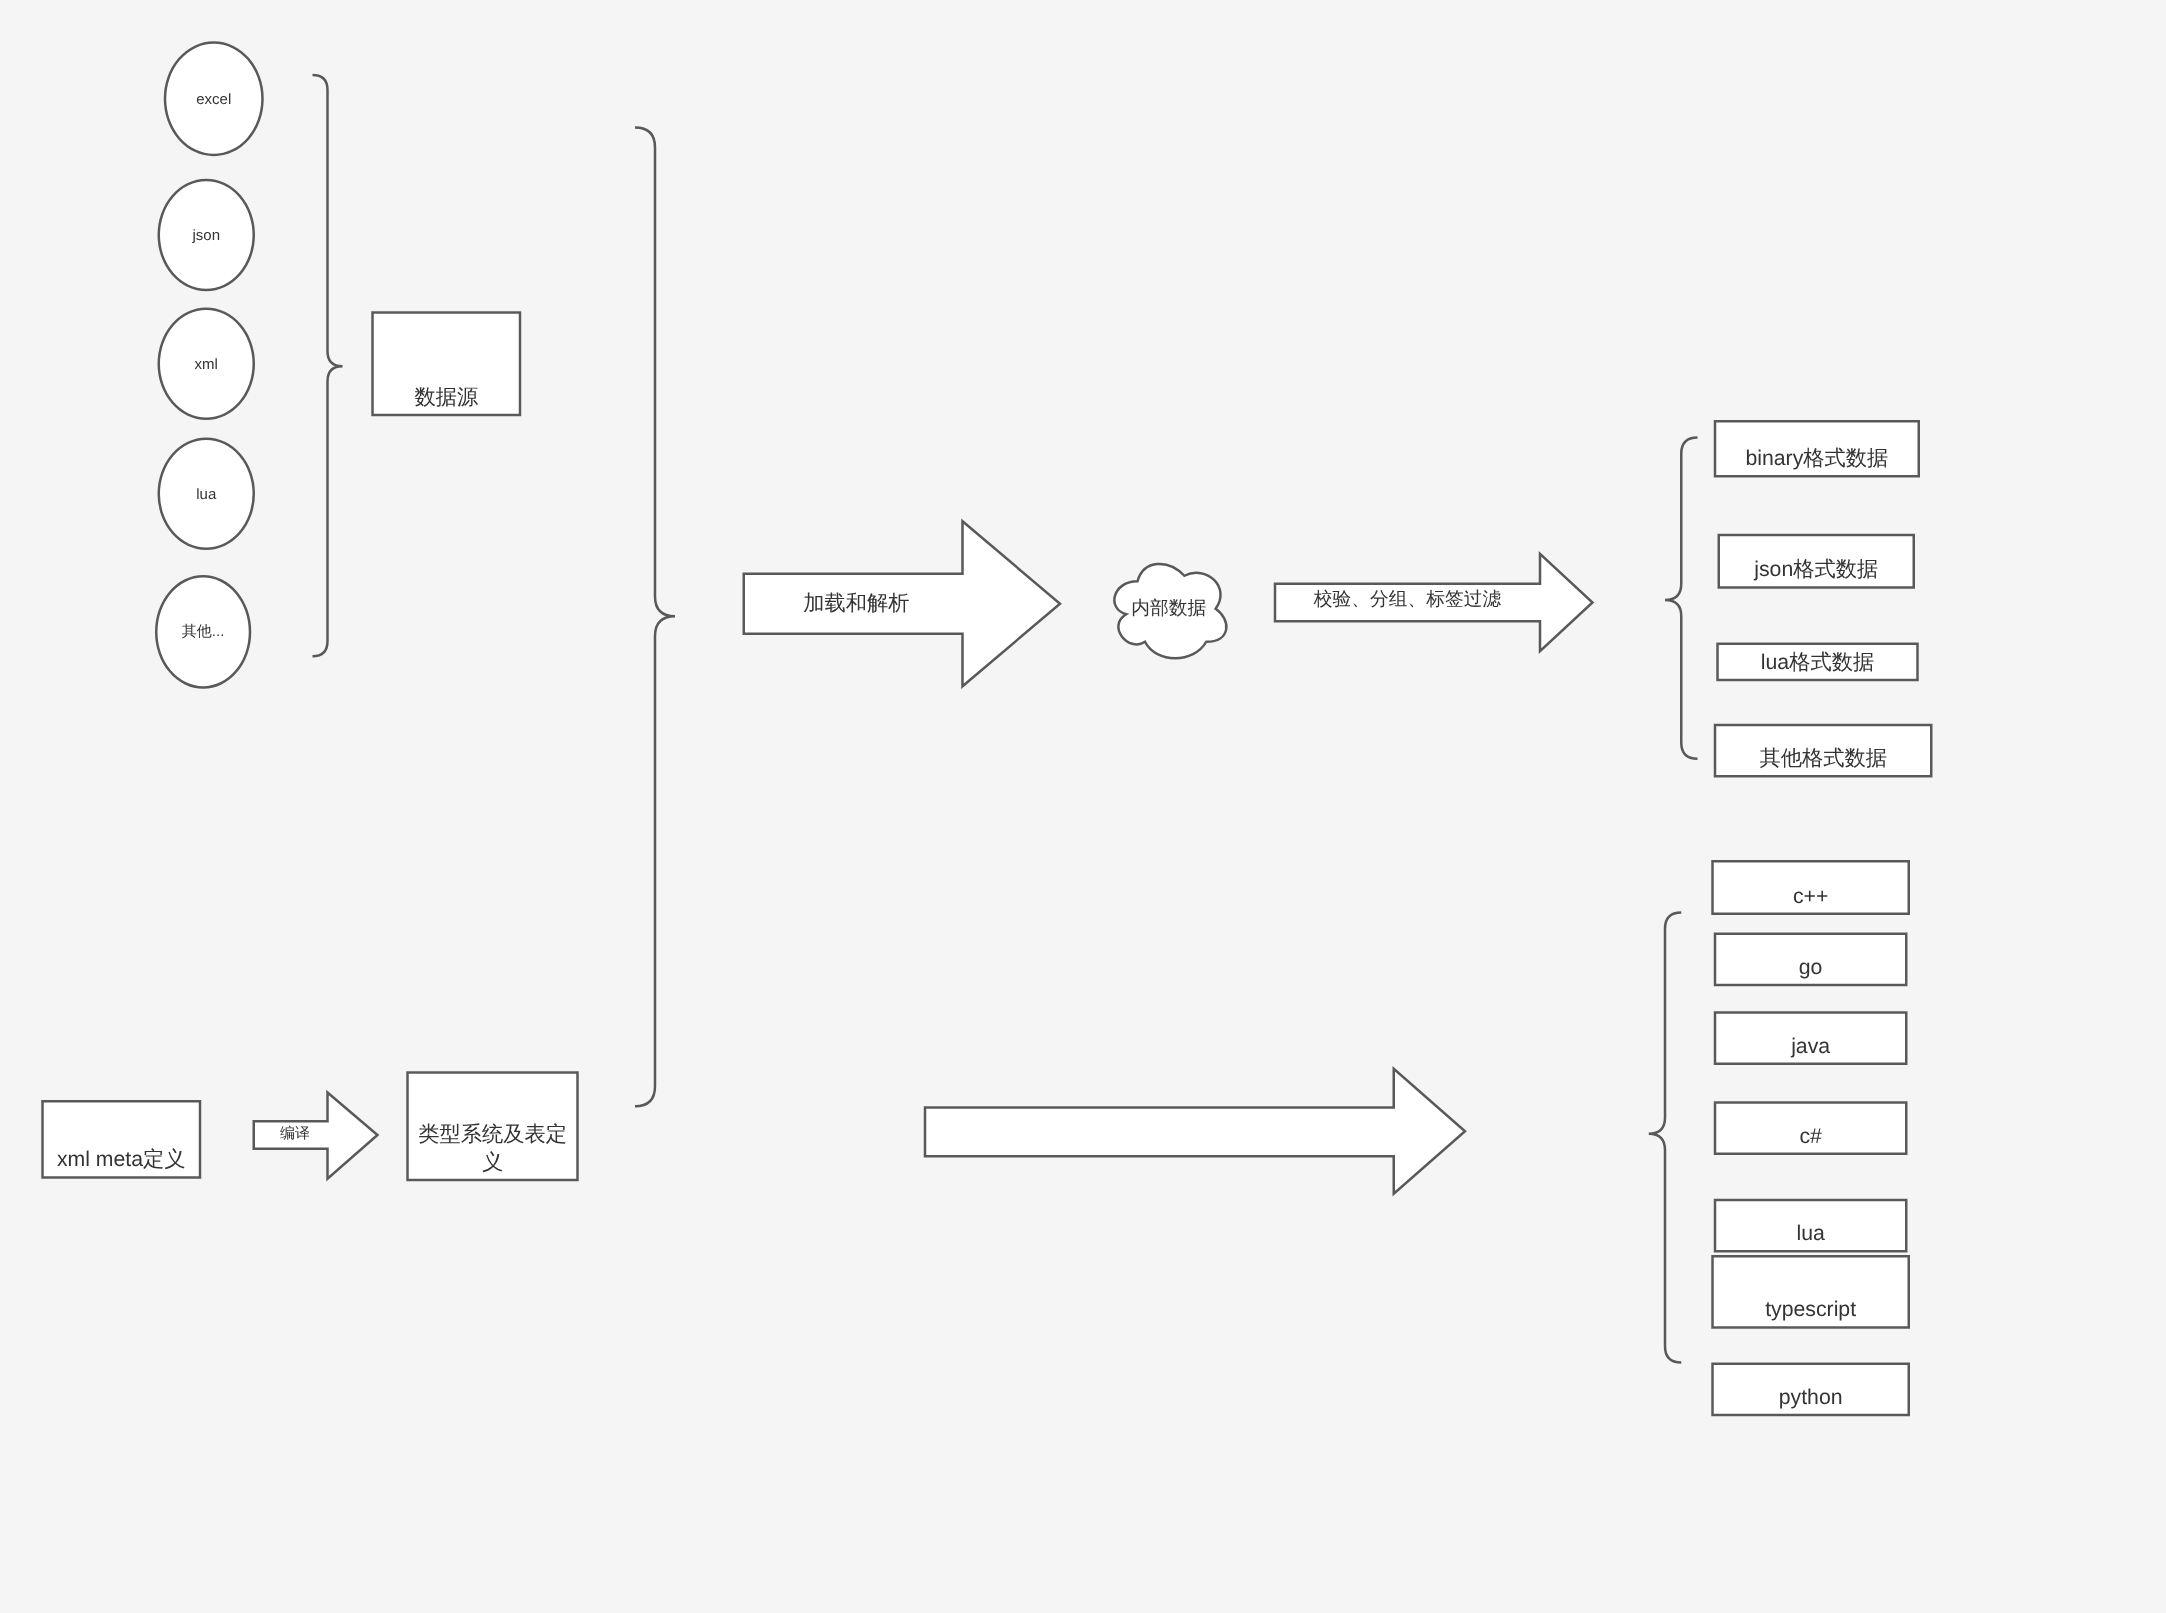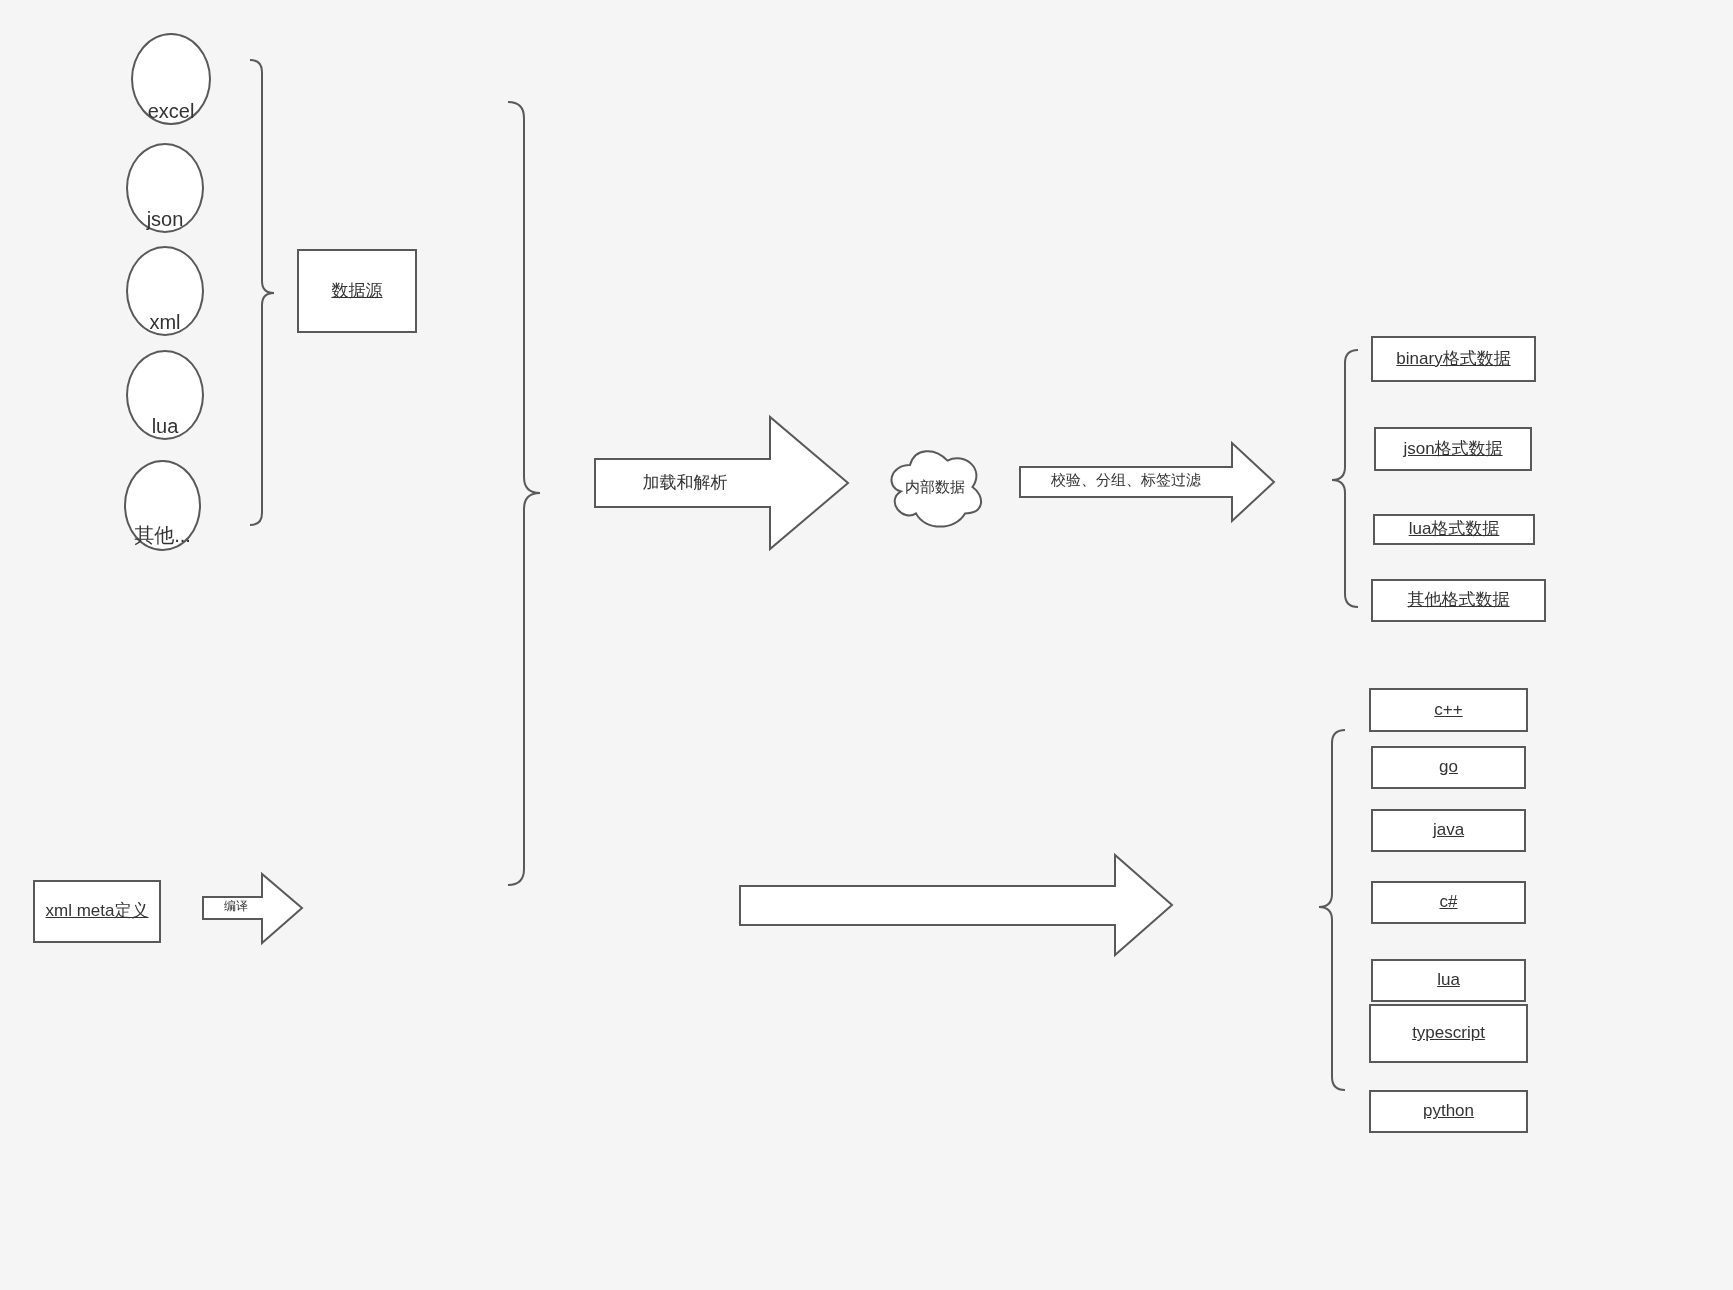--- a/index.html
+++ b/index.html
@@ -2,25 +2,25 @@
 <html><head>
 <meta charset="utf-8">
 <style>
   * { margin:0; padding:0; box-sizing:border-box; }
   html,body { background:#f5f5f5; font-family:"Liberation Sans","DejaVu Sans",sans-serif; }
   .canvas { position:relative; width:1733px; height:1290px; background:#f5f5f5; overflow:hidden; }
   .layer { position:absolute; left:0; top:0; }
   .shape { fill:#ffffff; stroke:#595959; stroke-width:2; }
   .stroke { fill:none; stroke:#595959; stroke-width:2; }
   .ellipse { position:absolute; background:#ffffff; border:2px solid #595959; border-radius:50%;
-             display:flex; align-items:flex-end; justify-content:center; font-size:20px; color:#333;
+             display:flex; align-items:center; justify-content:center; font-size:12px; color:#333;
              text-align:center; }
   .box { position:absolute; background:#ffffff; border:2px solid #595959; display:flex;
-         align-items:center; justify-content:center; font-size:17px; color:#333; text-align:center;
-         line-height:1.3; padding:2px;text-decoration:underline; }
+         align-items:flex-end; justify-content:center; font-size:17px; color:#333; text-align:center;
+         line-height:1.3; padding:2px; }
   .lbl { position:absolute; display:flex; align-items:center; justify-content:center;
          font-size:17px; color:#333; text-align:center; line-height:1.2; }
   .lbl.small { font-size:15px; }
 </style>
 </head>
 <body>
 
 <div class="canvas">
 
   <svg class="layer" width="1733" height="1290" viewBox="0 0 1733 1290">
@@ -72,20 +72,23 @@
     <span>lua格式数据</span>
   </div>
   <div class="box" style="left:1371px;top:579px;width:175px;height:43px">
     <span>其他格式数据</span>
   </div>
 
   <div class="box" style="left:33px;top:880px;width:128px;height:63px">
     <span>xml meta定义</span>
   </div>
   <div class="lbl" style="left:200px;top:893px;width:72px;height:26px;font-size:12px">编译</div>
+  <div class="box" style="left:325px;top:857px;width:138px;height:88px">
+    <span>类型系统及表定义</span>
+  </div>
 
   <div class="box" style="left:1369px;top:688px;width:159px;height:44px">
     <span>c++</span>
   </div>
   <div class="box" style="left:1371px;top:746px;width:155px;height:43px">
     <span>go</span>
   </div>
   <div class="box" style="left:1371px;top:809px;width:155px;height:43px">
     <span>java</span>
   </div>

